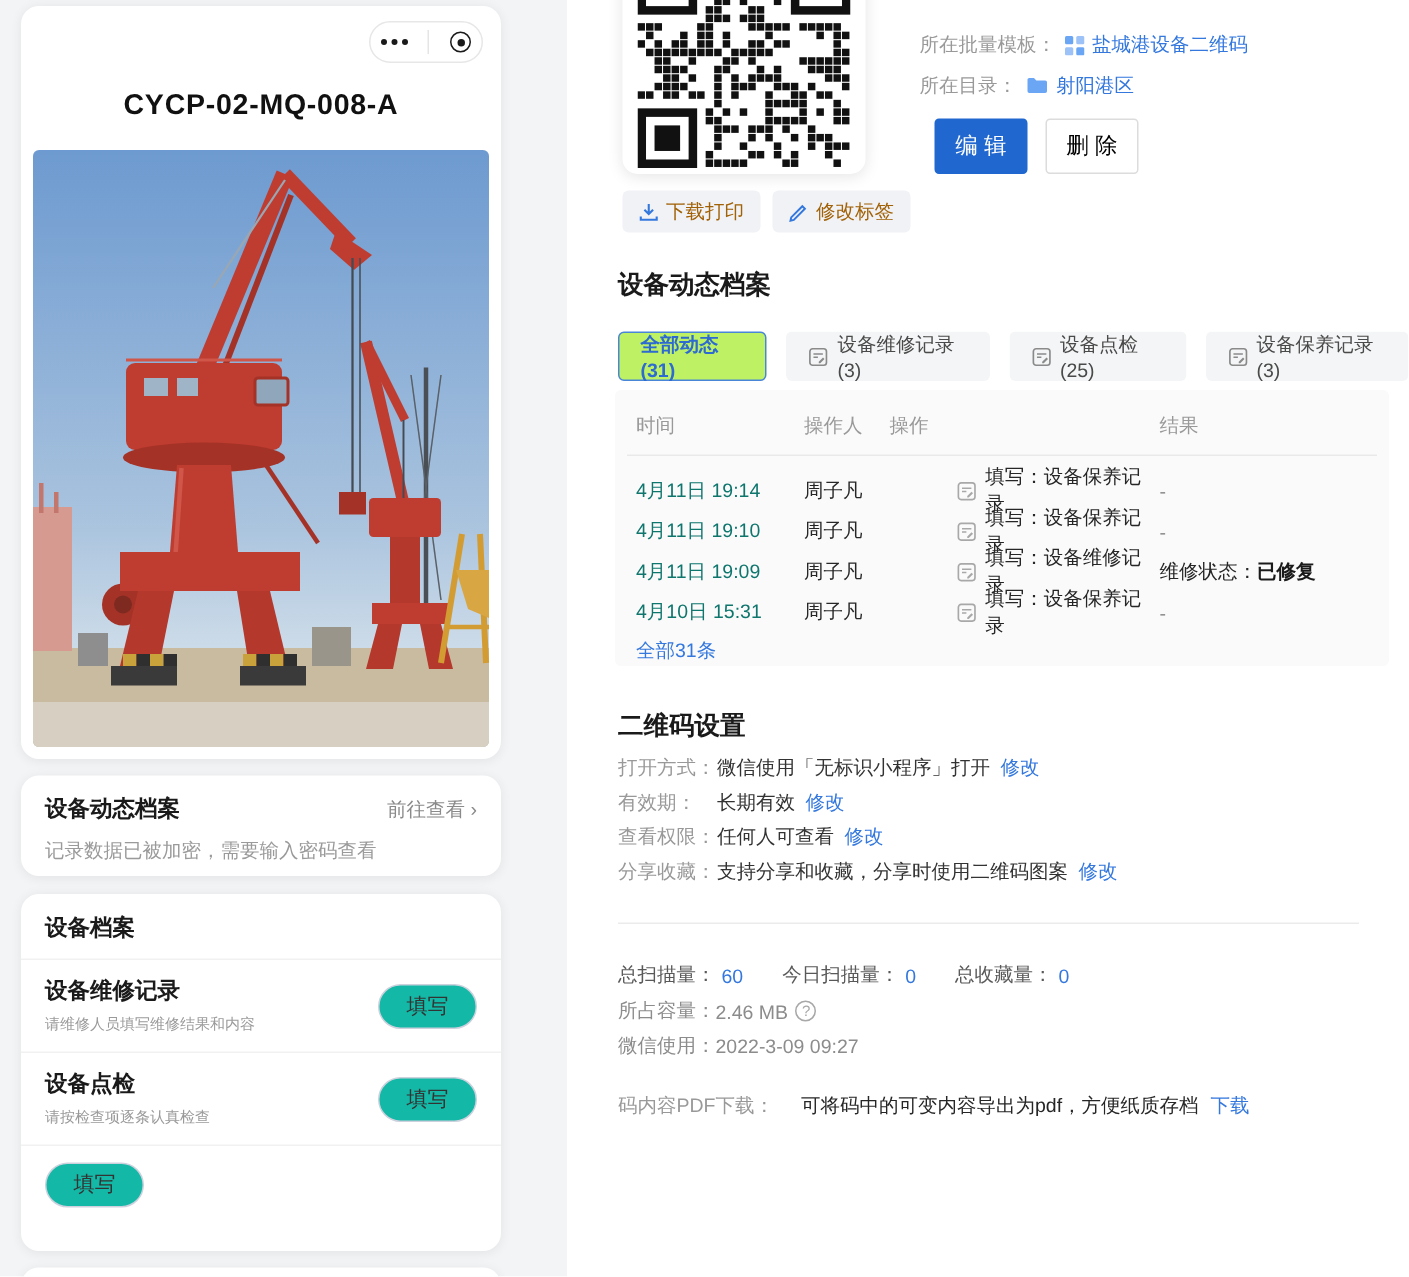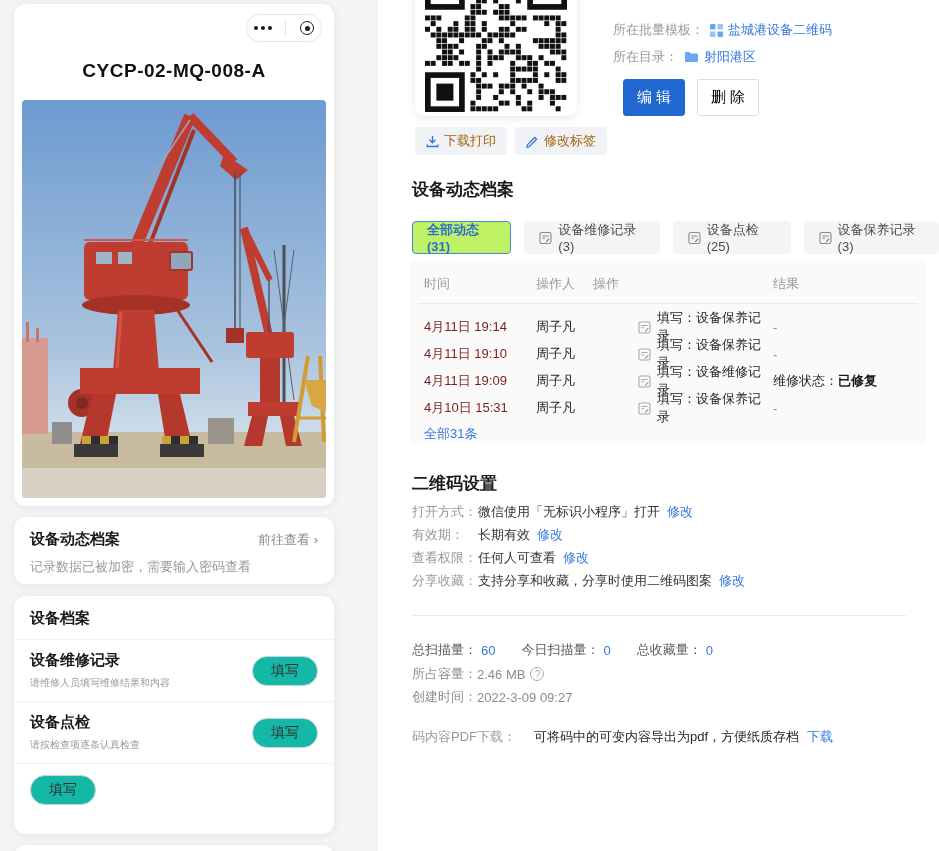--- a/index.html
+++ b/index.html
@@ -71,21 +71,21 @@
     border-radius:4px; font-size:13px; background:#f4f5f6; color:#4a4a4a;
     border:1px solid transparent; cursor:pointer; }
   .tab.active { background:#bef264; border-color:#4a86d8; color:#2e6bd0; font-weight:bold; }
 
   .table { left:32px; top:232px; width:516px; height:184px; background:#fafafa;
     border-radius:4px; padding:11px 14px 0; font-size:13px; }
   .t-row { display:grid; grid-template-columns:112px 57px 180px 1fr; align-items:center; }
   .t-head { color:#999; height:25px; }
   .t-div { height:1px; background:#e9e9e9; margin:7px -6px 5px; }
   .t-body .t-row { height:27px; }
-  .t-time { color:#7f1d1d; }
+  .t-time { color:#0f766e; }
   .t-op { color:#262626; }
   .t-act { color:#262626; display:flex; align-items:center; gap:6px;padding-left:45px; }
   .t-res { color:#8c8c8c; }
   .t-res b { color:#1a1a1a; }
   .t-res .pre { color:#262626; }
   .t-foot { margin-top:8px; font-size:13px; }
 
   .set-head { left:34px; top:444px; }
   .settings { left:34px; top:477px; font-size:13px; }
   .settings .s-row { display:flex; margin-bottom:10px; line-height:13px; }
@@ -638,21 +638,21 @@
     <span class="v">0</span>
     <span class="lbl1">总收藏量：</span>
     <span class="v">0</span>
   </div>
   <div class="abs row13 stats2">
     <span>所占容量：</span>
     <span>2.46 MB</span>
     <span class="help">?</span>
   </div>
   <div class="abs row13 stats3">
-    <span>创建时间：</span>
+    <span>微信使用：</span>
     <span>2022-3-09 09:27</span>
   </div>
 
   <div class="abs row13 pdf-row">
     <span class="lbl">码内容PDF下载：</span>
     <span class="desc">可将码中的可变内容导出为pdf，方便纸质存档</span>
     <a class="blue">下载</a>
   </div>
 </div>
 

